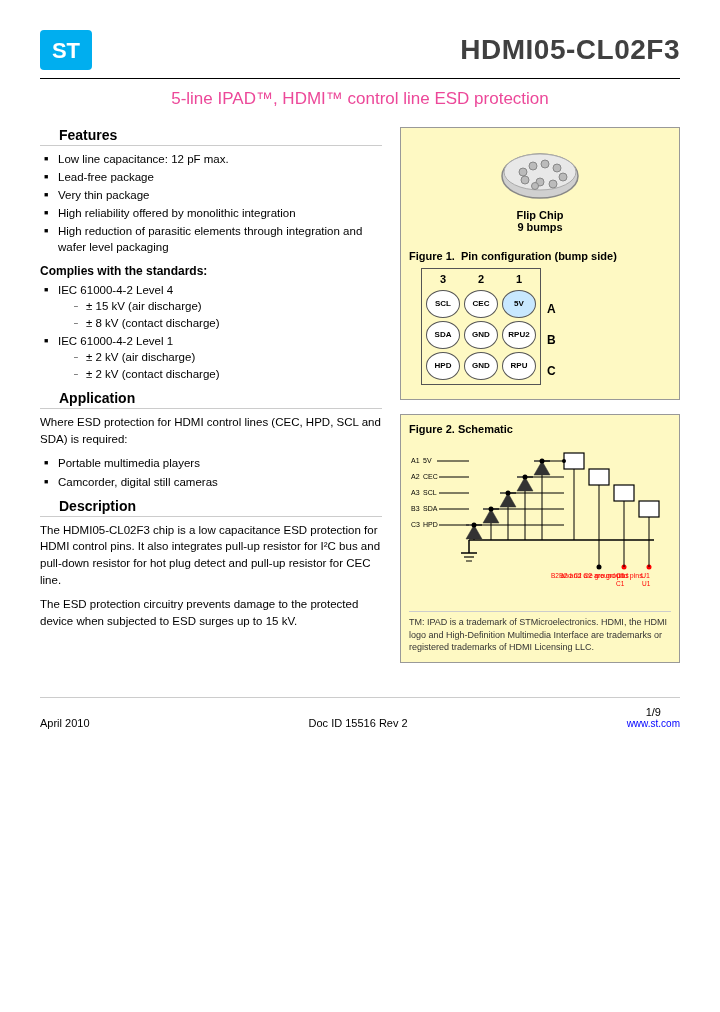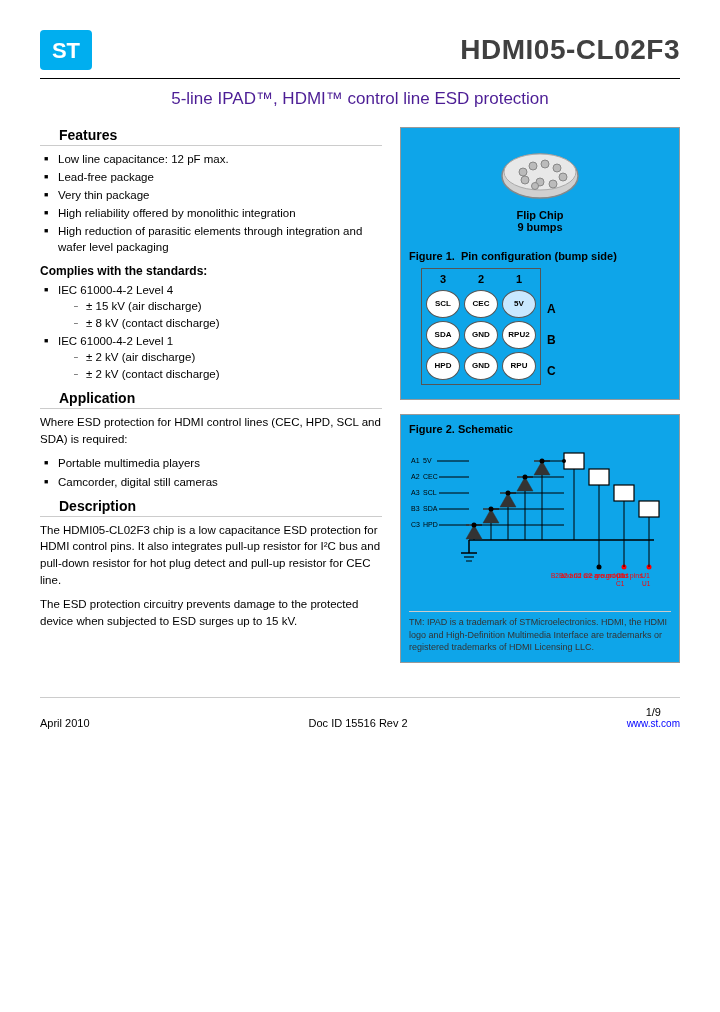--- a/index.html
+++ b/index.html
@@ -33,21 +33,21 @@
     }
     .header-line {
       border: none;
       border-top: 1.5px solid #000;
       margin-bottom: 10px;
     }
     .subtitle {
       text-align: center;
       font-size: 17px;
       margin-bottom: 18px;
-      color: #4c1d95;
+      color: #ec4899;
     }
 
     
     .main-content {
       display: flex;
       gap: 18px;
     }
     .left-col {
       flex: 1;
       min-width: 0;
@@ -111,21 +111,21 @@
       content: '–';
       position: absolute;
       left: 2px;
     }
 
     
     .figure-box {
       border: 1px solid #999;
       margin-bottom: 14px;
       padding: 8px;
-      background: #0ea5e9;
+      background: #fef9c3;
     }
     .figure-title {
       font-size: 11px;
       font-weight: bold;
       margin-bottom: 6px;
     }
     .figure-title span {
       font-weight: bold;
     }
 

